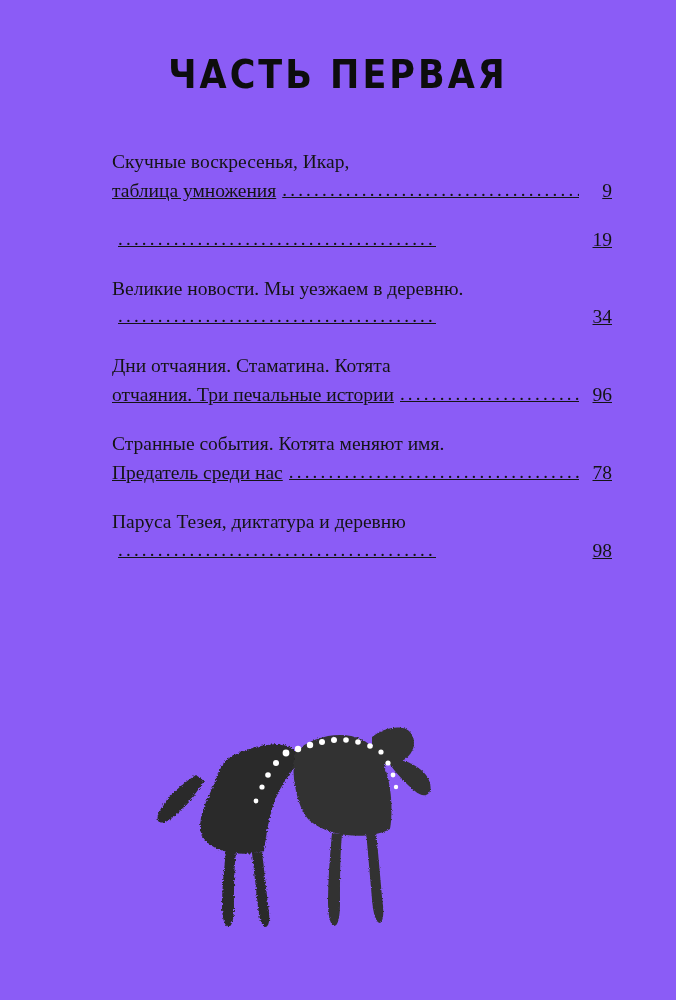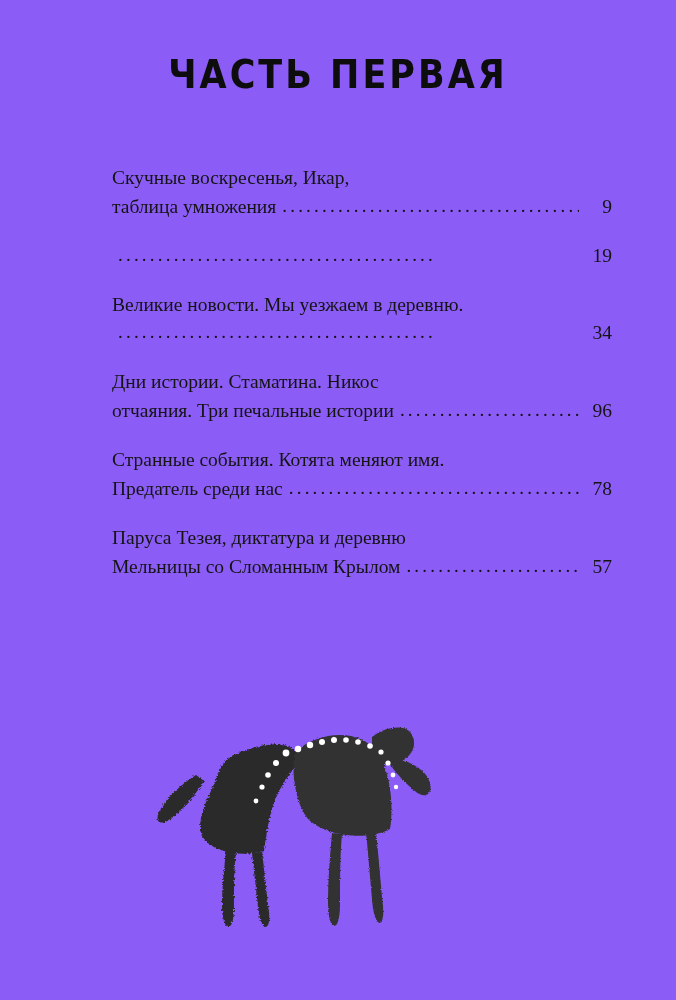--- a/index.html
+++ b/index.html
@@ -34,38 +34,39 @@
     font-size: 35px;
     letter-spacing: 3px;
     color: #0d0d0d;
     transform: scaleY(1.12);
     transform-origin: center top;
   }
 
   
   .toc {
     position: absolute;
-    top: 164px;
+    top: 148px;
     left: 112px;
     width: 500px;
   }
   .toc-entry {
     margin-bottom: 20px;
     font-size: 19.5px;
     line-height: 1.48;
     color: #141414;
   }
   .toc-entry .line1 {
     display: block;
     white-space: nowrap;
   }
   .toc-row {
     display: flex;
     align-items: baseline;
     white-space: nowrap;
+    text-decoration: underline;
   }
   .toc-row .txt {
     flex: 0 0 auto;
   }
   .toc-row .leader {
     flex: 1 1 auto;
     overflow: hidden;
     white-space: nowrap;
     margin: 0 5px 0 6px;
     letter-spacing: 3.2px;
@@ -121,43 +122,42 @@
 
     <div class="toc-entry">
       <span class="line1">Великие новости. Мы уезжаем в деревню.</span>
       <span class="toc-row">
         <span class="leader">........................................</span>
         <span class="pg">34</span>
       </span>
     </div>
 
     <div class="toc-entry">
-      <span class="line1">Дни истории. Стаматина. Никос</span>
+      <span class="line1">Дни отчаяния. Стаматина. Котята</span>
       <span class="toc-row">
         <span class="txt">отчаяния. Три печальные истории</span>
         <span class="leader">........................................</span>
         <span class="pg">96</span>
       </span>
     </div>
 
     <div class="toc-entry">
       <span class="line1">Странные события. Котята меняют имя.</span>
       <span class="toc-row">
         <span class="txt">Предатель среди нас</span>
         <span class="leader">........................................</span>
         <span class="pg">78</span>
       </span>
     </div>
 
     <div class="toc-entry">
       <span class="line1">Паруса Тезея, диктатура и деревню</span>
       <span class="toc-row">
-        <span class="txt">Мельницы со Сломанным Крылом</span>
-        <span class="leader">........................................</span>
-        <span class="pg">57</span>
+        <span class="leader">........................................</span>
+        <span class="pg">98</span>
       </span>
     </div>
 
   </div>
 
   <div class="illustration">
     <svg viewBox="0 0 360 300" xmlns="http://www.w3.org/2000/svg">
       <defs>
         <filter id="rough" x="-20%" y="-20%" width="140%" height="140%">
           <feTurbulence type="fractalNoise" baseFrequency="0.55" numOctaves="3" seed="7" result="n"></feTurbulence>

